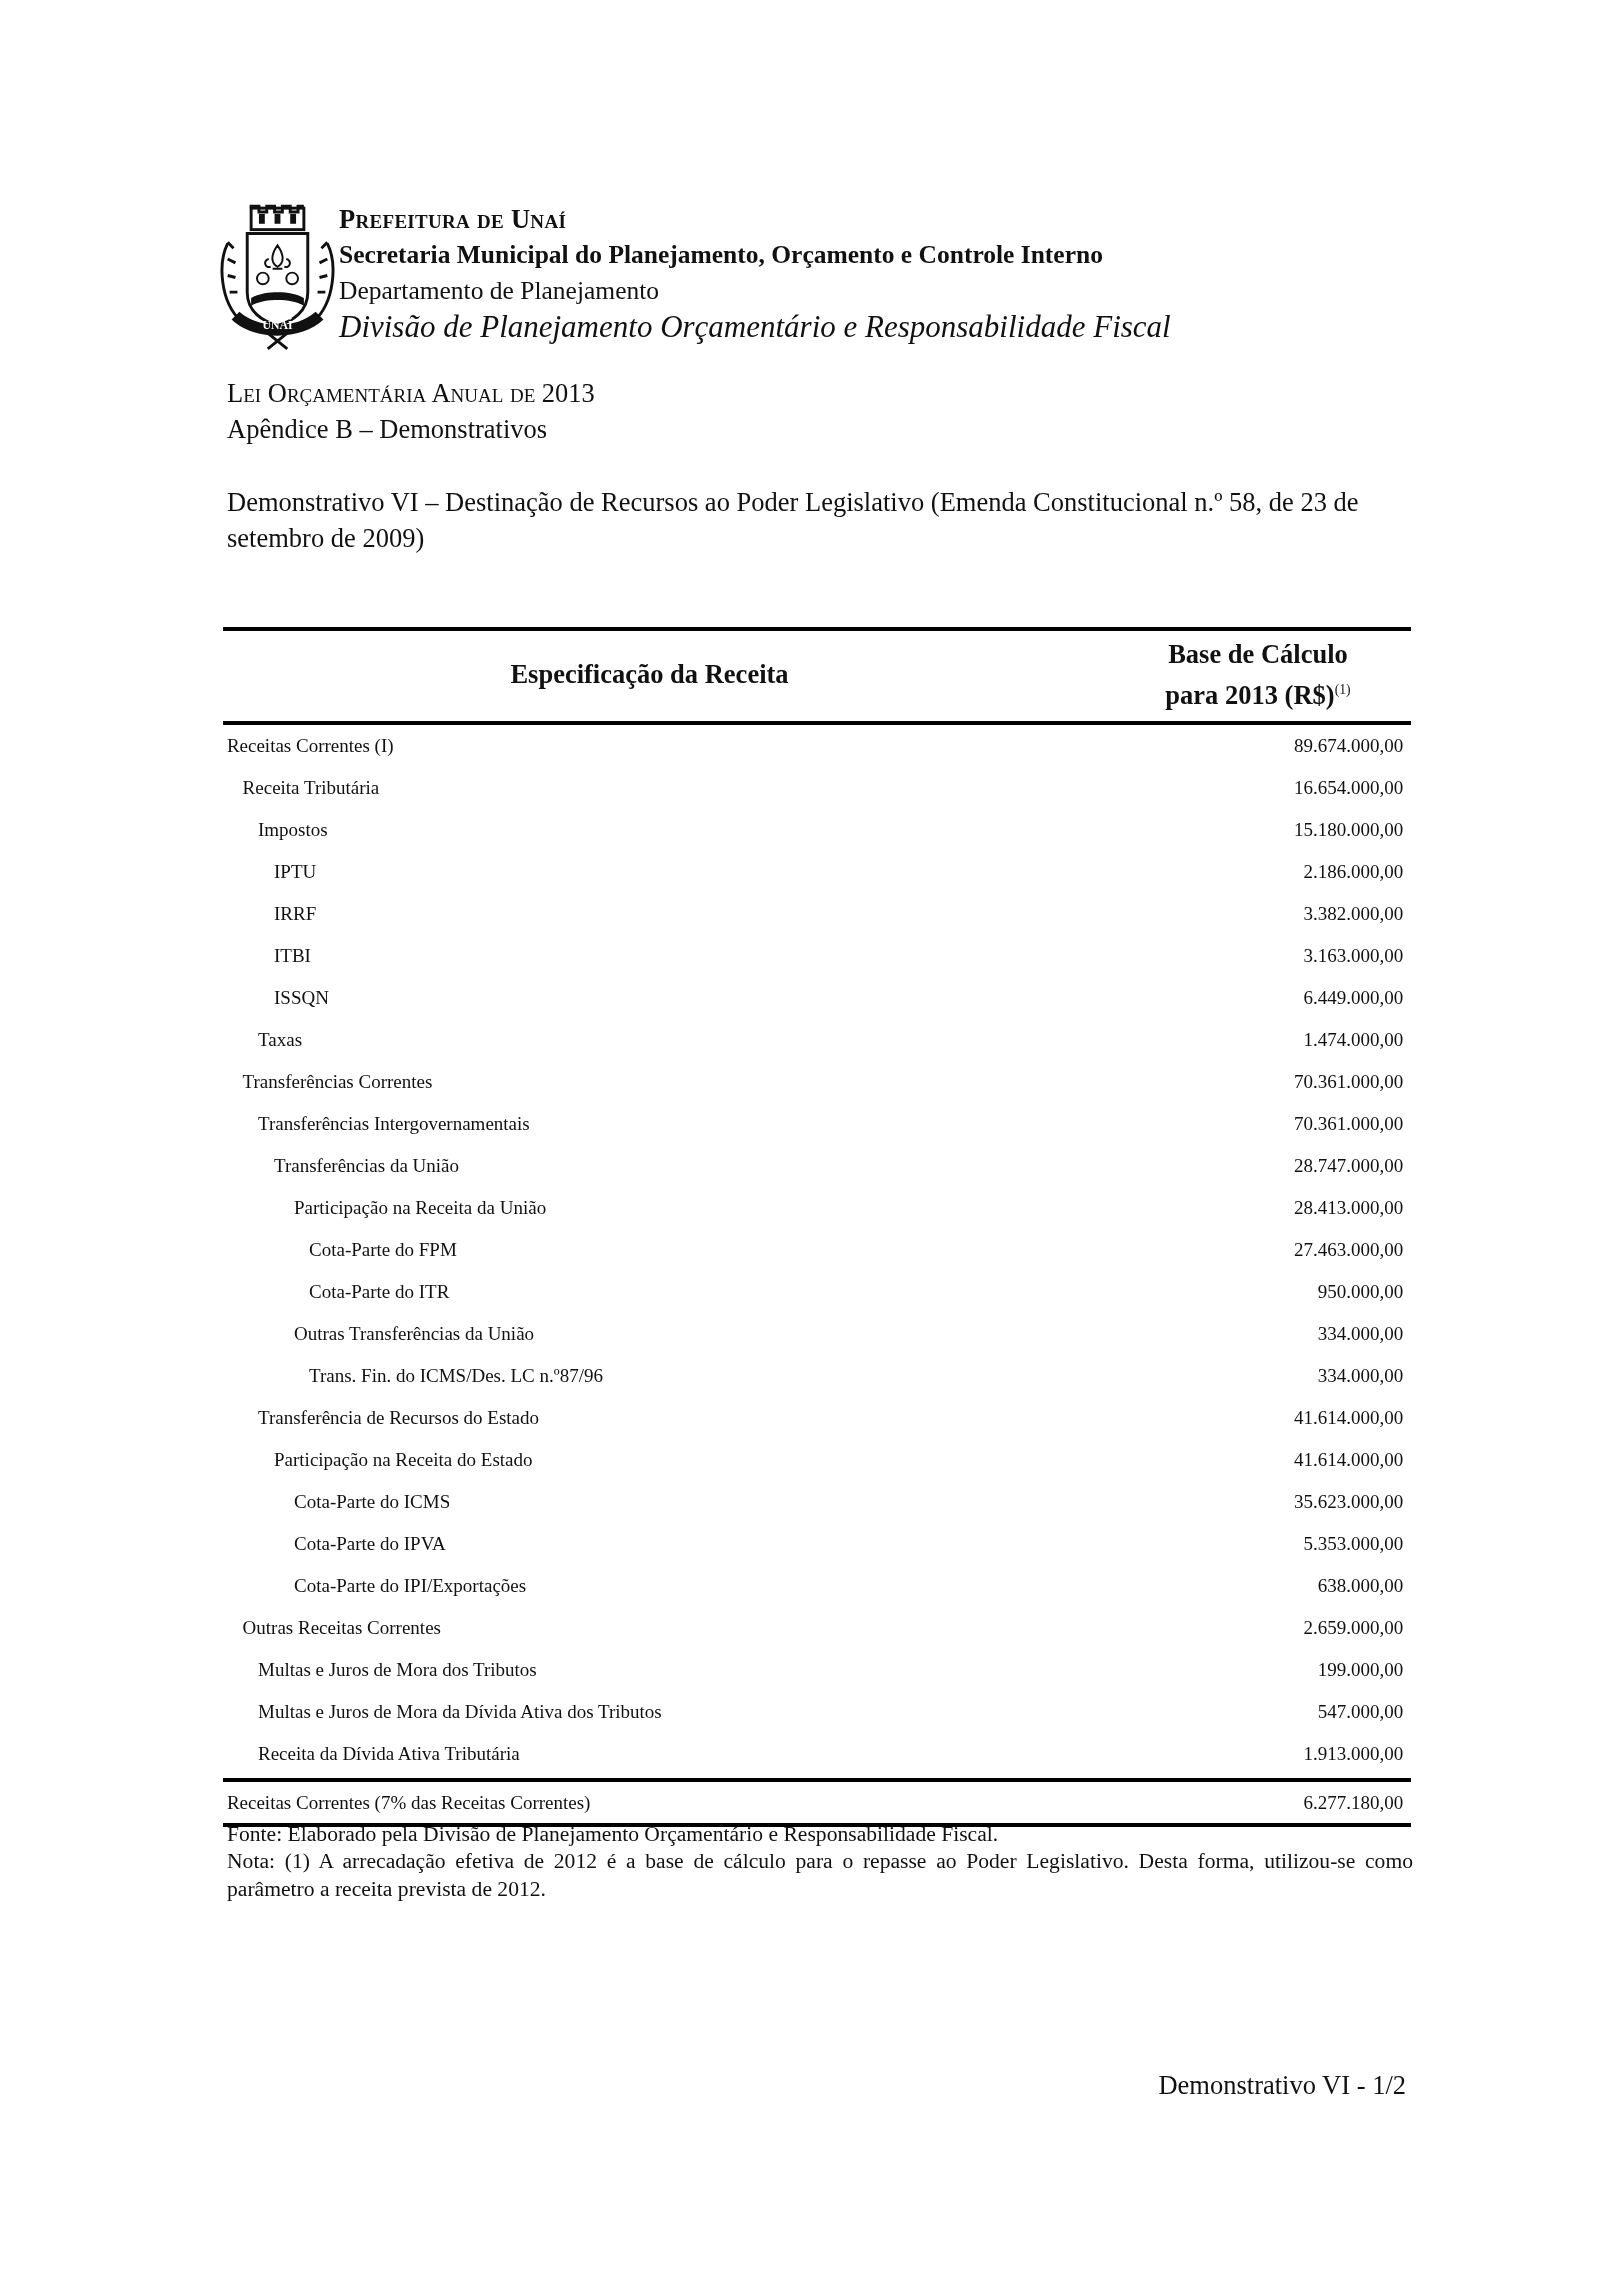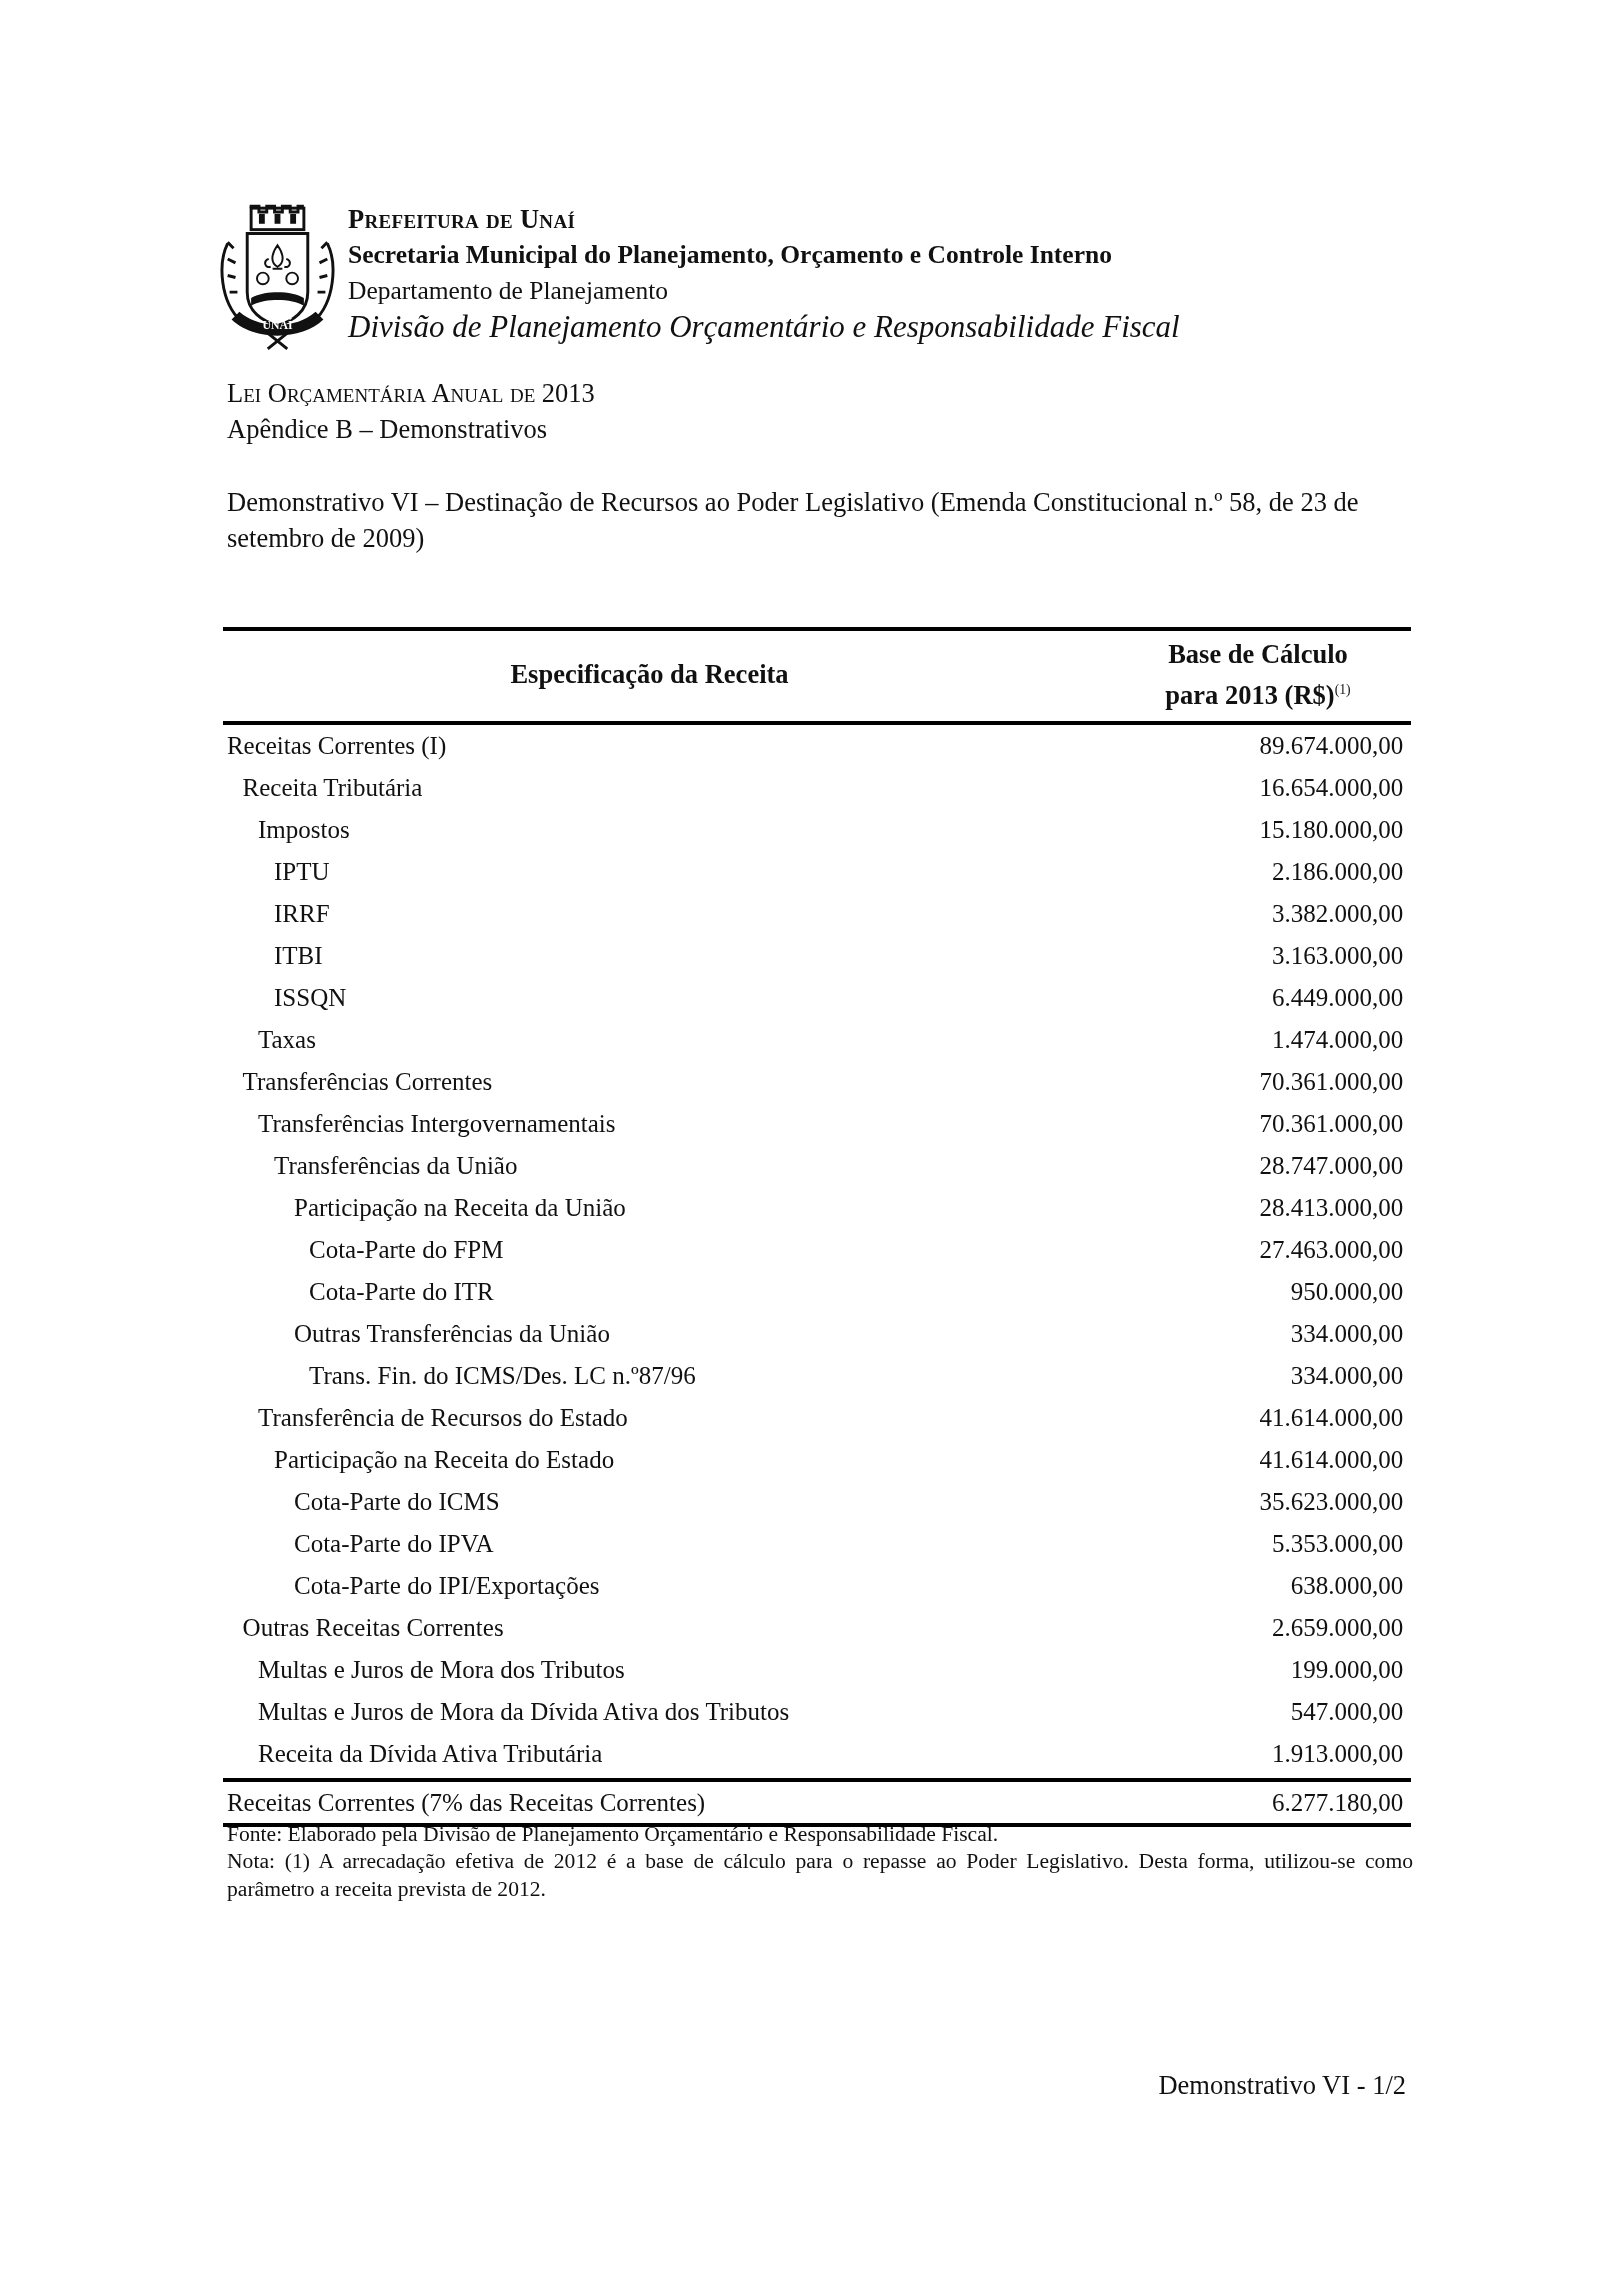--- a/index.html
+++ b/index.html
@@ -1,33 +1,33 @@
 <!DOCTYPE html>
 <html><head>
 <meta charset="utf-8">
 <style>
   html, body { margin:0; padding:0; background:#fff; }
   body { width:1620px; height:2293px; position:relative; font-family:"Liberation Serif","DejaVu Serif",serif; color:#111; overflow:hidden; }
   .logo { position:absolute; left:214px; top:204px; width:127px; height:147px; }
-  .hdr { position:absolute; left:348px; top:201px; }
+  .hdr { position:absolute; left:339px; top:201px; }
   .hdr div { line-height:36px; white-space:nowrap; }
   .h-org { font-size:26.5px; font-weight:bold; font-variant:small-caps; letter-spacing:0.3px; }
   .h-sec { font-size:25.5px; font-weight:bold; }
   .h-dep { font-size:25.5px; }
   .h-div { font-size:31px; font-style:italic; }
   .title { position:absolute; left:227px; top:375px; }
   .title div { font-size:26.5px; font-weight:normal; line-height:36px; }
   .title .t1 { font-variant:small-caps; }
   .desc { position:absolute; left:227px; top:484px; width:1186px; font-size:26.5px; line-height:36px; }
   .tbl { position:absolute; left:223px; top:627px; width:1188px; border-collapse:collapse; }
   .tbl th { font-size:26.5px; font-weight:bold; line-height:35px; padding:5.9px 0 7.8px; border-top:4.9px solid #000; border-bottom:4.9px solid #000; }
   .tbl th.spec { text-align:center; width:853px; }
   .tbl th.base { padding-left:29px; }
   .tbl th sup { font-size:13.7px; font-weight:normal; }
-  .tbl td { font-size:25px; height:42px; padding:0; vertical-align:middle; white-space:nowrap; }
+  .tbl td { font-size:19px; height:42px; padding:0; vertical-align:middle; white-space:nowrap; }
   .tbl td.val { text-align:right; padding-right:7.8px; }
   .tbl tr.last td { padding-bottom:3.9px; }
   .tbl tr.total td { border-top:4.9px solid #000; border-bottom:4.9px solid #000; height:41px; }
   .notes { position:absolute; left:227px; top:1821px; width:1186px; font-size:21.6px; line-height:27.4px; text-align:justify; }
   .footer { position:absolute; right:214px; top:2070px; font-size:26.5px; }
 </style>
 </head>
 <body>
 
 <div class="logo">

